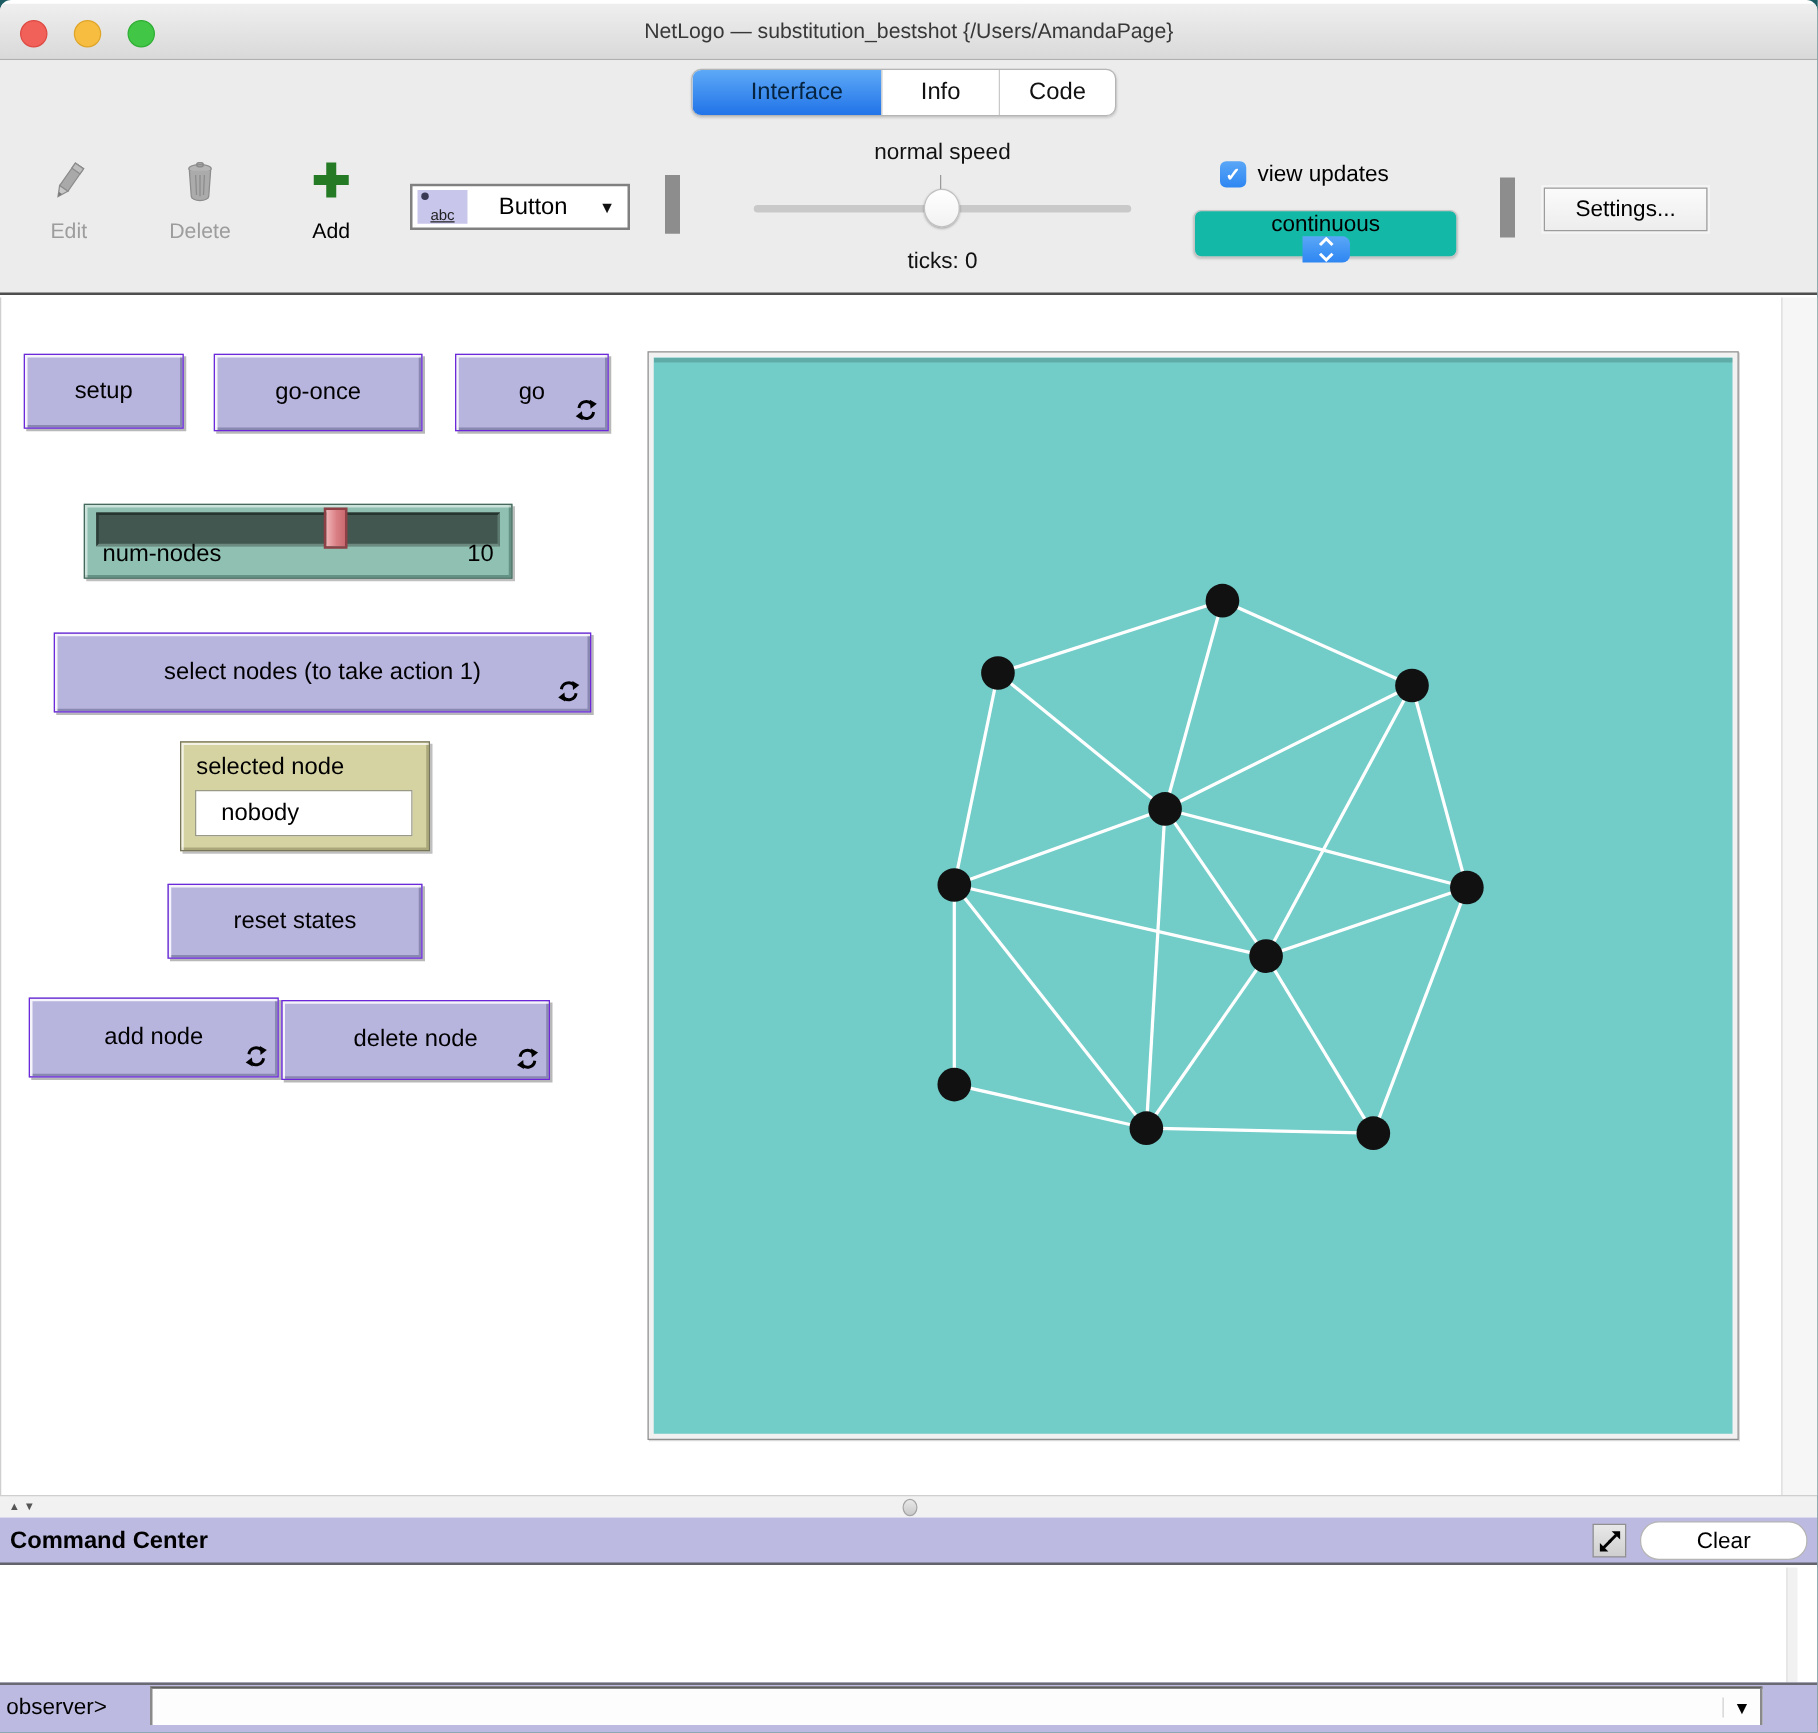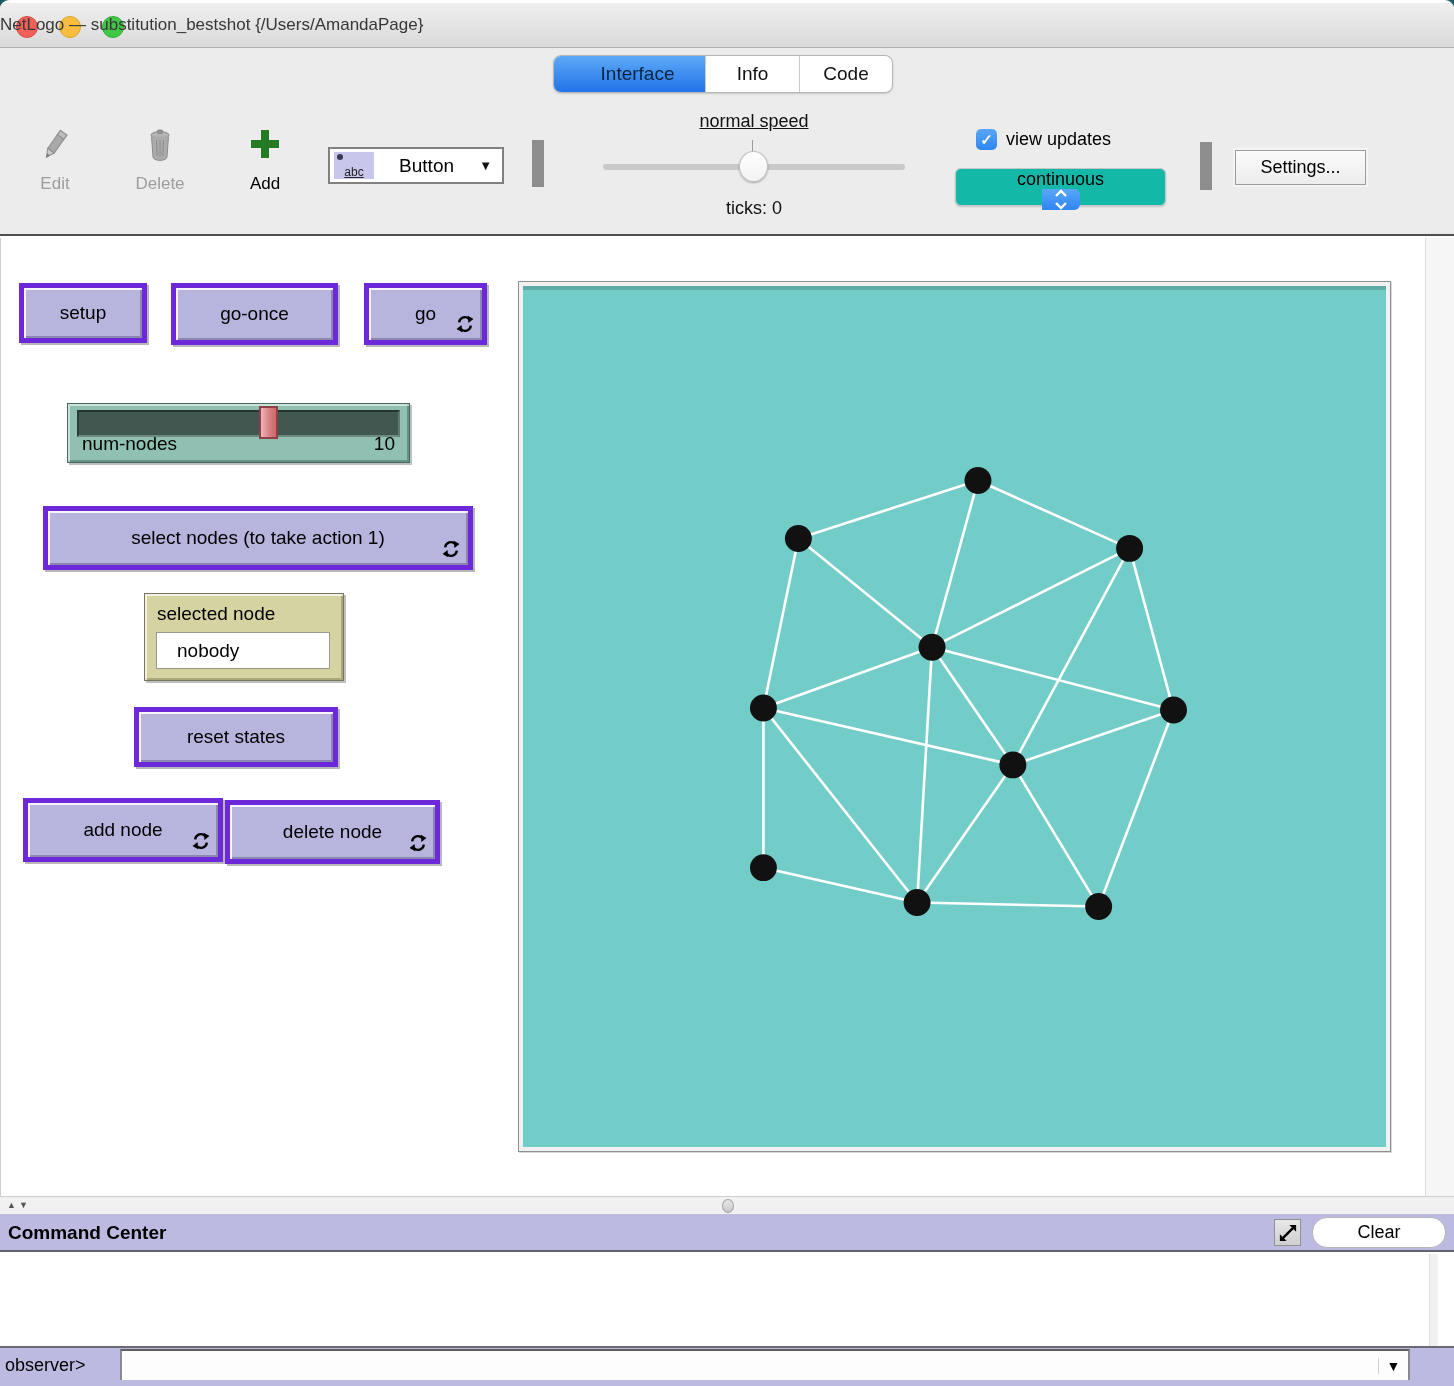--- a/index.html
+++ b/index.html
@@ -12,21 +12,21 @@
   #titlebar {
     position:absolute; left:0; top:3px; width:100%; height:45px;
     background:linear-gradient(#efefef,#d9d9d9);
     border-bottom:1px solid #b0b0b0;
   }
   .tl { position:absolute; top:13px; width:22px; height:22px; border-radius:50%; }
   #tl-close { left:16px; background:#f2605a; border:1px solid #dd4a42; }
   #tl-min   { left:59px; background:#f6bd41; border:1px solid #dfa528; }
   #tl-zoom  { left:102px; background:#42c646; border:1px solid #2fae34; }
   #title-text {
-    position:absolute; left:0; right:0; top:12px; 
+    position:absolute; left:0; right:0; top:12px; text-align:center;
     font-size:17px; color:#383838;
   }
   
   #toolbar {
     position:absolute; left:0; top:48px; width:100%; height:188px;
     background:#ececec; border-bottom:2px solid #4e4e4e;
   }
   #tabs {
     position:absolute; left:553px; top:7px; height:38px; display:flex;
     border:1px solid #b5b5b5; border-radius:8px; overflow:hidden;
@@ -50,21 +50,21 @@
     position:relative; width:40px; height:27px; background:#c9c6ec;
     font-size:12px; color:#222; display:flex; align-items:flex-end; justify-content:center;text-decoration:underline;
   }
   #abc-icon::before { content:""; position:absolute; left:3px; top:2px; width:6px;
     height:6px; background:#3a3a55; border-radius:50%; }
   #widget-dd .dd-text { flex:1; text-align:center; font-size:19px; }
   #widget-dd .caret { font-size:13px; color:#111; }
   .vsep { position:absolute; width:12px; background:#8d8d8d; }
   
   #speed-label { position:absolute; left:603px; top:63px; width:302px;
-    text-align:center; font-size:18px; color:#111;text-decoration:underline; }
+    text-align:center; font-size:18px; color:#111; }
   #speed-tick { position:absolute; left:752px; top:92px; width:1px; height:18px; background:#9a9a9a; }
   #speed-track { position:absolute; left:603px; top:116px; width:302px; height:6px;
     background:#c9c9c9; border-radius:3px; }
   #speed-thumb { position:absolute; left:739px; top:103px; width:29px; height:31px;
     background:linear-gradient(#ffffff,#f2f2f2); border:1px solid #c0c0c0; border-radius:50%;
     box-shadow:0 1px 2px rgba(0,0,0,.3); }
   #ticks-label { position:absolute; left:603px; top:150px; width:302px;
     text-align:center; font-size:18px; color:#111; }
   
   #view-updates { position:absolute; left:976px; top:81px; display:flex; align-items:center; }
@@ -82,21 +82,21 @@
   #settings-btn { position:absolute; left:1235px; top:102px; width:131px; height:35px;
     background:linear-gradient(#fbfbfb,#ededed); border:1px solid #9c9c9c;
     box-shadow:0 0 0 2px #f4f4f4; display:flex; align-items:center; justify-content:center;
     font-size:18px; }
   
   #content { position:absolute; left:0; top:238px; width:100%; height:958px;
     background:#fff; border-left:1px solid #cfcfcf; }
   #right-scroll { position:absolute; right:0; top:0; width:29px; height:100%;
     background:#f6f6f6; border-left:1px solid #dadada; }
   
-  .nl-btn { position:absolute; background:#b7b4de; border:5px solid #6d28d9;
+  .nl-btn { position:absolute; background:#b7b4de; border:1px solid #6d28d9;
     box-shadow:inset 2px 2px 0 rgba(255,255,255,.85), inset -2px -2px 0 rgba(82,82,120,.45),
                2px 2px 0 rgba(0,0,0,.28);
     display:flex; align-items:center; justify-content:center;
     font-size:19px; color:#000; }
   .forever { position:absolute; right:8px; bottom:7px; width:18px; height:18px; }
   .nl-slider { position:absolute; left:66px; top:165px; width:343px; height:60px;
     background:#8fc0b1; border:1px solid #47685d;
     box-shadow:inset 2px 2px 0 rgba(255,255,255,.55), inset -2px -2px 0 rgba(20,60,50,.35),
                2px 2px 0 rgba(0,0,0,.25); }
   .nl-slider .groove { position:absolute; left:9px; right:9px; top:6px; height:27px;

